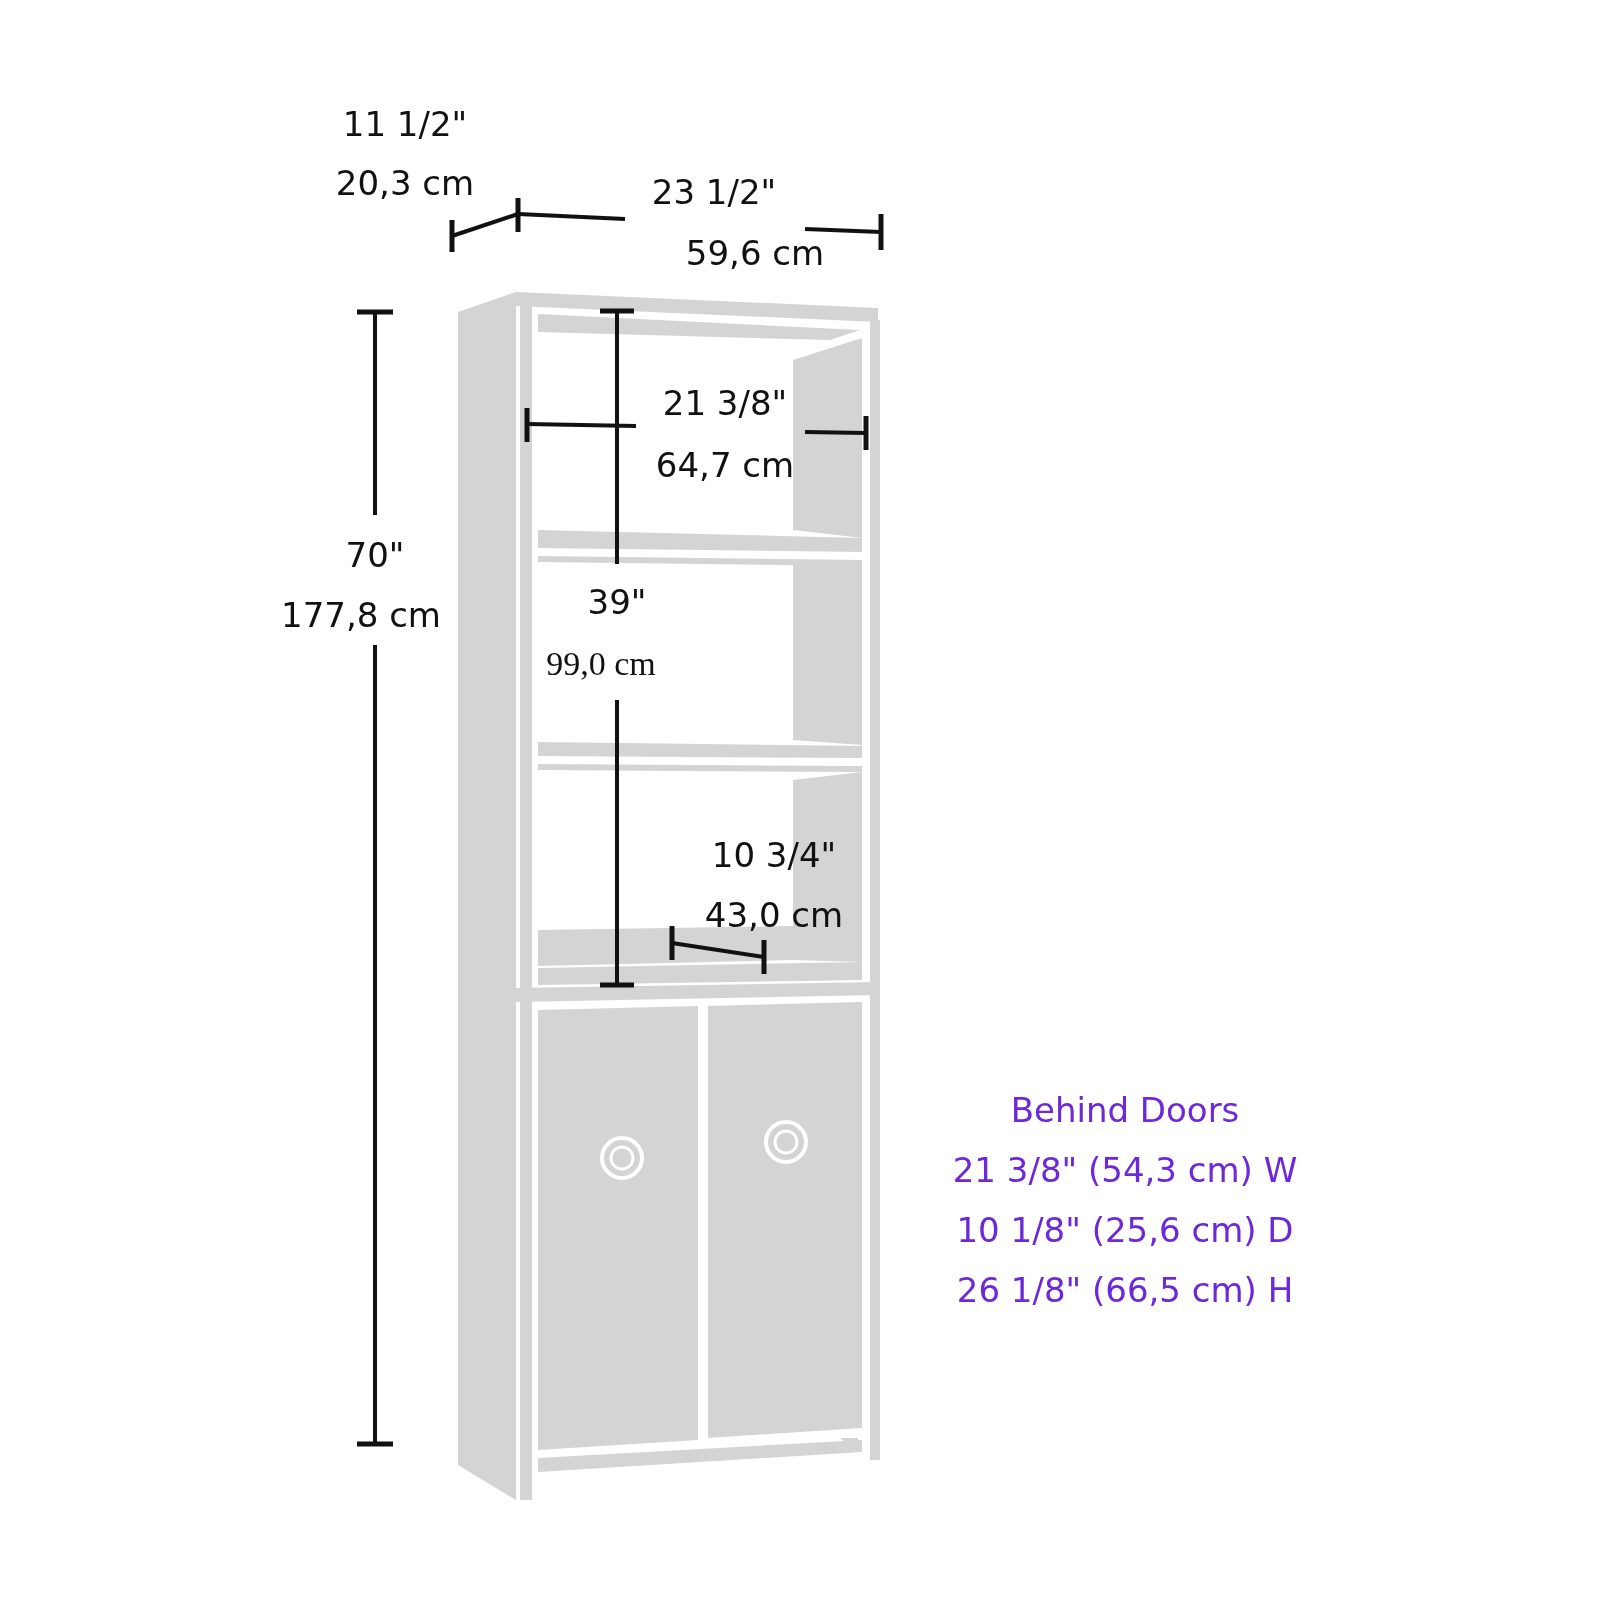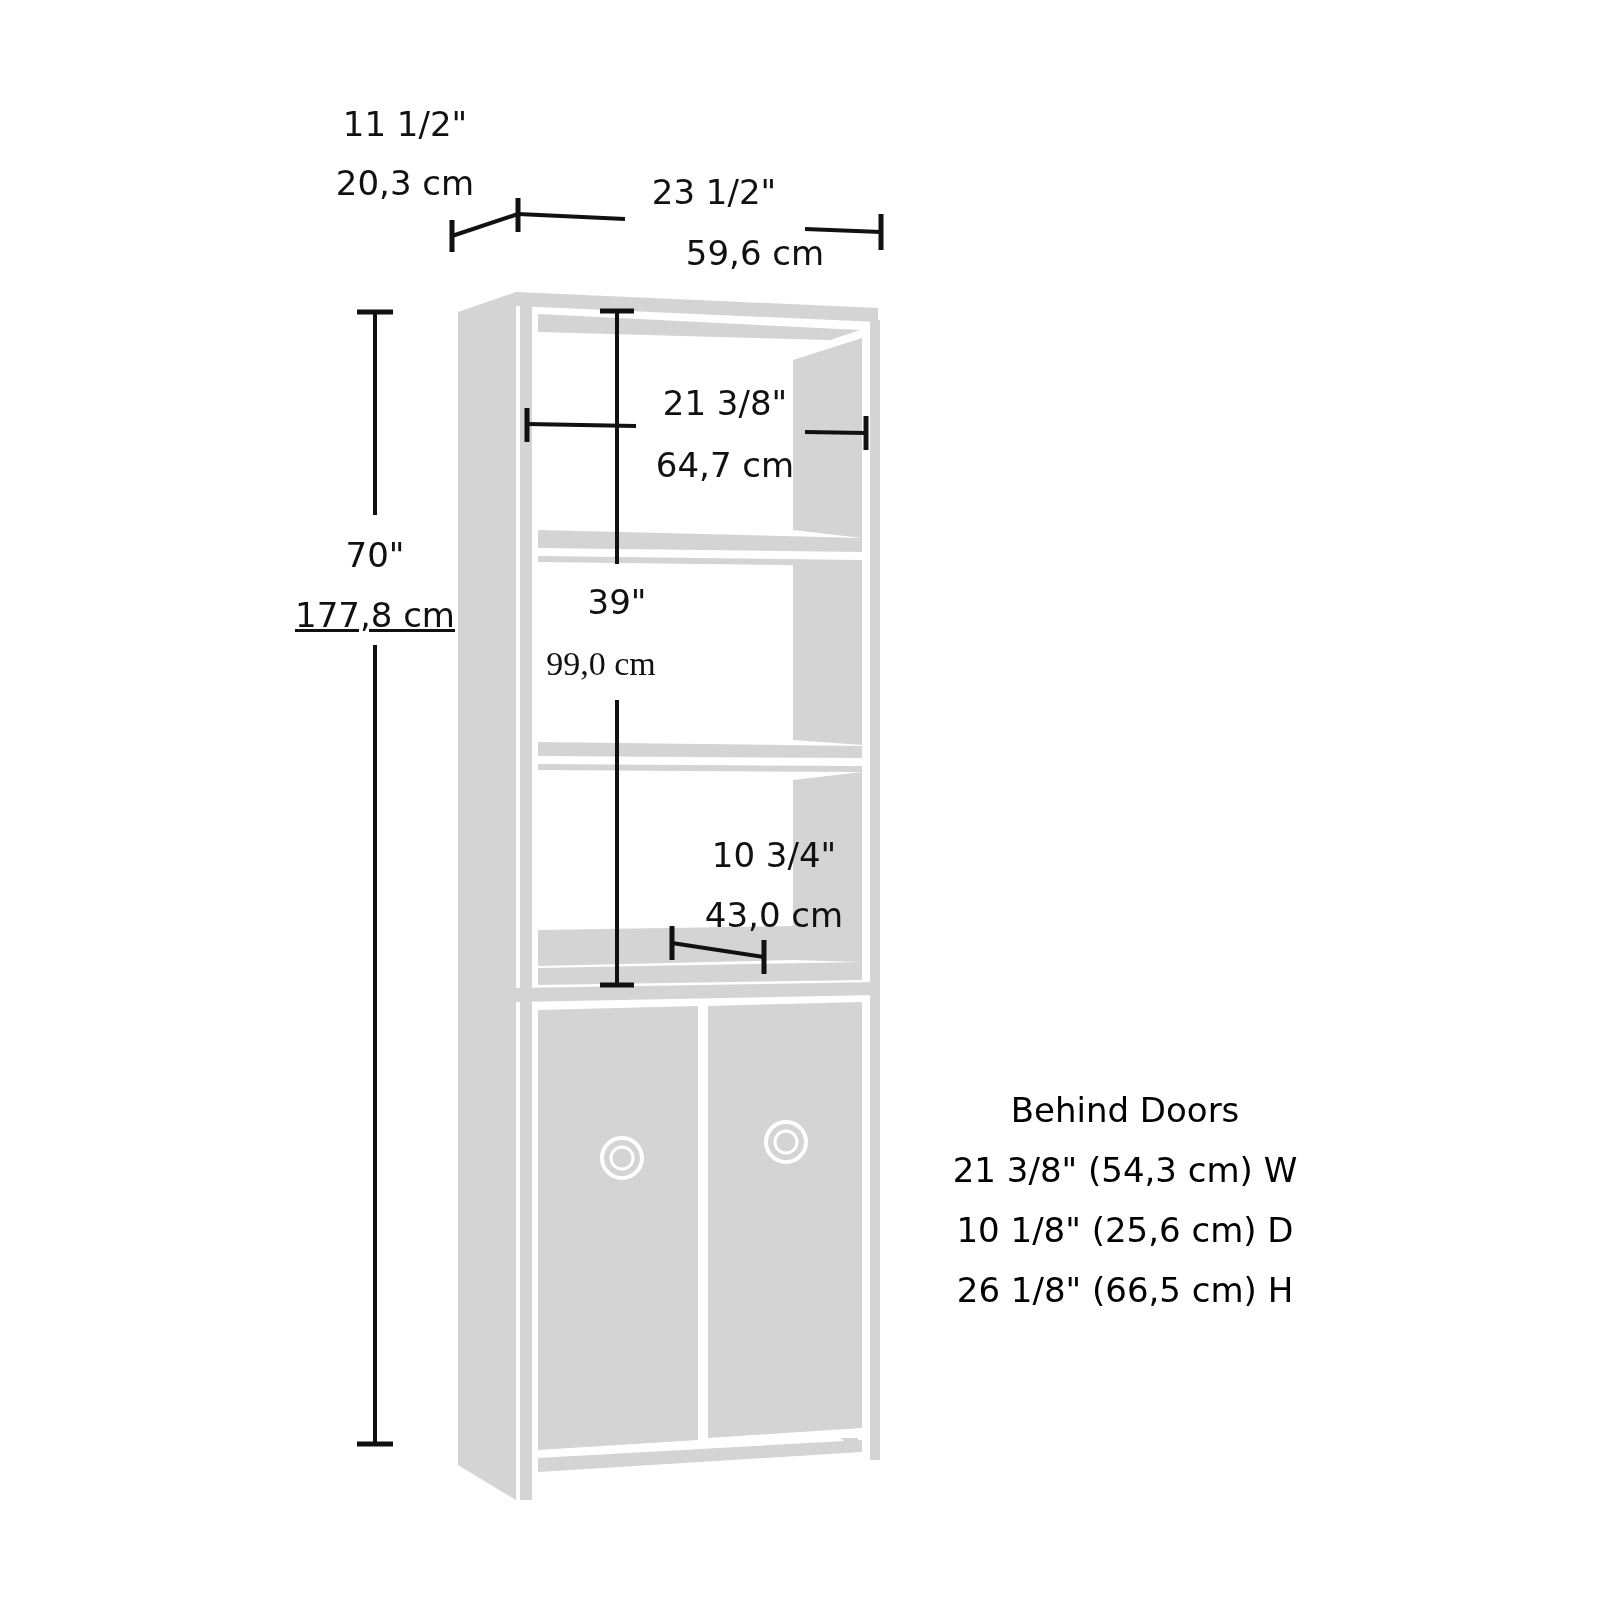--- a/index.html
+++ b/index.html
@@ -8,21 +8,21 @@
     .shape { fill: #d4d4d4; }
     .dim { stroke: #111111; stroke-width: 4; fill: none; stroke-linecap: butt; }
     .tick { stroke: #111111; stroke-width: 5; fill: none; }
     .lbl {
       position: absolute; font-family: "DejaVu Sans", sans-serif; color: #111111;
       font-size: 34px; line-height: 1; white-space: nowrap; text-align: center;
       transform: translateX(-50%);
     }
     .note {
       position: absolute; left: 1125px; top: 1080px; transform: translateX(-50%);
-      font-family: "DejaVu Sans", sans-serif; color: #000000; font-size: 34px;
+      font-family: "DejaVu Sans", sans-serif; color: #6d28d9; font-size: 34px;
       text-align: center; line-height: 60px; white-space: nowrap;
     }
     .note div { display: block; }
   </style>
 </head>
 <body>
 
 <svg id="diagram" viewBox="0 0 1600 1600" xmlns="http://www.w3.org/2000/svg">
   <g>
 
@@ -97,21 +97,21 @@
   </g>
 </svg>
 
 <div class="lbl" style="left:405px; top:107px;">11 1/2"</div>
 <div class="lbl" style="left:405px; top:166px;">20,3 cm</div>
 
 <div class="lbl" style="left:714px; top:175px;">23 1/2"</div>
 <div class="lbl" style="left:714px; top:236px;margin-left:41px;">59,6 cm</div>
 
 <div class="lbl" style="left:375px; top:538px;">70"</div>
-<div class="lbl" style="left:375px; top:598px;text-decoration:underline;">177,8 cm</div>
+<div class="lbl" style="left:361px; top:598px;">177,8 cm</div>
 
 <div class="lbl" style="left:725px; top:386px;">21 3/8"</div>
 <div class="lbl" style="left:725px; top:448px;">64,7 cm</div>
 
 <div class="lbl" style="left:617px; top:585px;">39"</div>
 <div class="lbl" style="left:601px; top:647px;font-family:Liberation Serif, serif;">99,0 cm</div>
 
 <div class="lbl" style="left:774px; top:838px;">10 3/4"</div>
 <div class="lbl" style="left:774px; top:898px;">43,0 cm</div>
 

